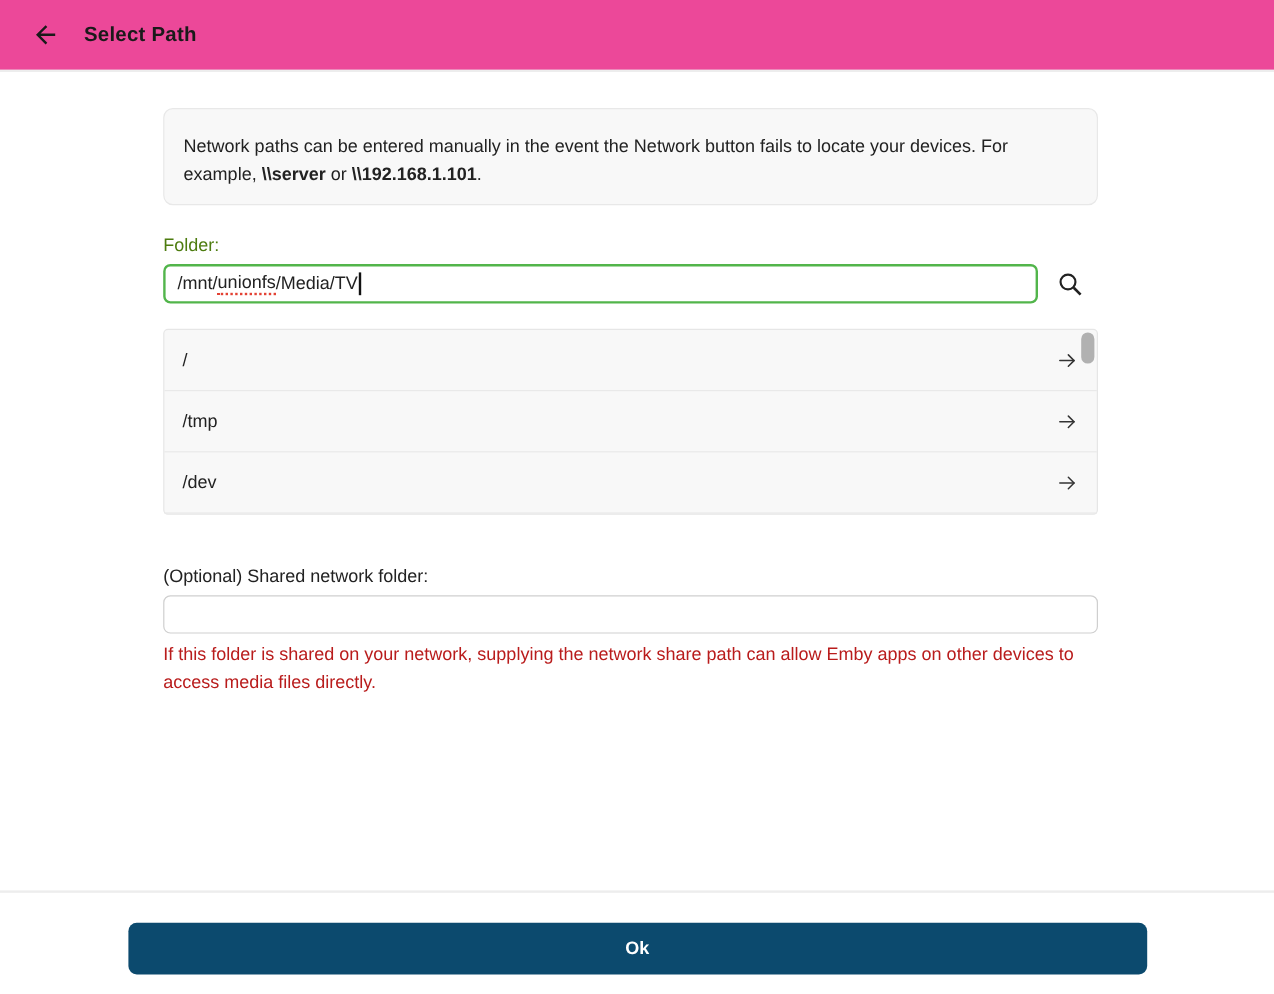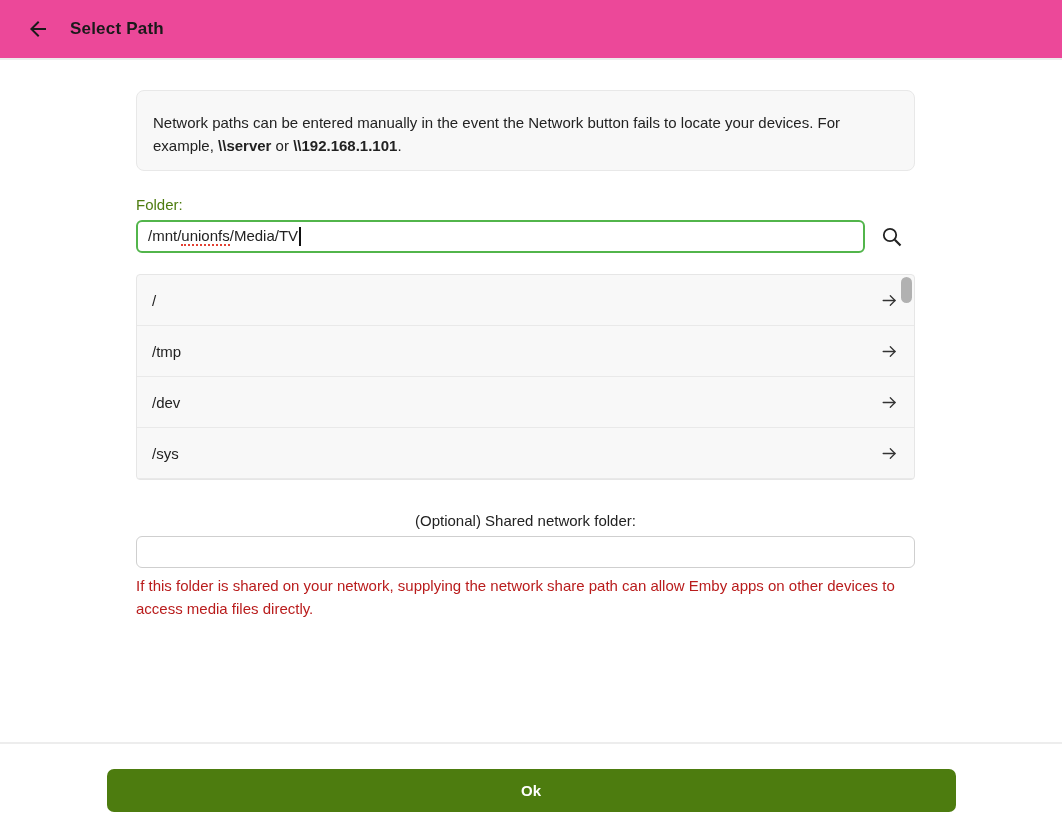--- a/index.html
+++ b/index.html
@@ -54,21 +54,21 @@
   }
   .info-box p { margin: 8px 0 0 0; }
   .info-box p + p { margin-top: 23px; }
   .info-box b { font-weight: bold; }
 
   .field-label {
     margin-top: 25px;
     font-size: 15px;
     color: #4d7c0f;
   }
-  .field-label.dark { color: #222; margin-top: 32px; text-align: center; }
+  .field-label.dark { color: #222; margin-top: 43px; }
 
   .input-row {
     margin-top: 7px;
     display: flex;
     align-items: center;
   }
   .folder-input {
     width: 729px;
     height: 33px;
     border: 2px solid #52b54b;
@@ -158,21 +158,21 @@
     border-top: 2px solid #ededed;
     background: #fff;
   }
   .ok-btn {
     display: block;
     margin: 25px auto 0 auto;
     width: 849px;
     height: 43px;
     border: none;
     border-radius: 7px;
-    background: #4d7c0f;
+    background: #0c4a6e;
     color: #fff;
     font-size: 15px;
     font-weight: bold;
     font-family: "Liberation Sans", sans-serif;
     cursor: pointer;
   }
 </style>
 </head>
 <body>
 
@@ -230,29 +230,20 @@
     </div>
     <div class="dir-row">
       <span>/dev</span>
       <span class="dir-arrow">
         <svg viewBox="0 0 24 24" fill="none" stroke="#333" stroke-width="1.6" stroke-linecap="round" stroke-linejoin="round">
             <line x1="4" y1="12" x2="19" y2="12"></line>
             <polyline points="13,6 19,12 13,18"></polyline>
           </svg>
       </span>
     </div>
-    <div class="dir-row">
-      <span>/sys</span>
-      <span class="dir-arrow">
-        <svg viewBox="0 0 24 24" fill="none" stroke="#333" stroke-width="1.6" stroke-linecap="round" stroke-linejoin="round">
-            <line x1="4" y1="12" x2="19" y2="12"></line>
-            <polyline points="13,6 19,12 13,18"></polyline>
-          </svg>
-      </span>
-    </div>
     <div class="scroll-thumb"></div>
   </div>
 
   <div class="field-label dark">(Optional) Shared network folder:</div>
   <input class="network-input" type="text" value="" style="">
   <div class="help-text">If this folder is shared on your network, supplying the network share path can allow Emby apps on other devices to access media files directly.</div>
 
 </div>
 
 <div class="footer">

